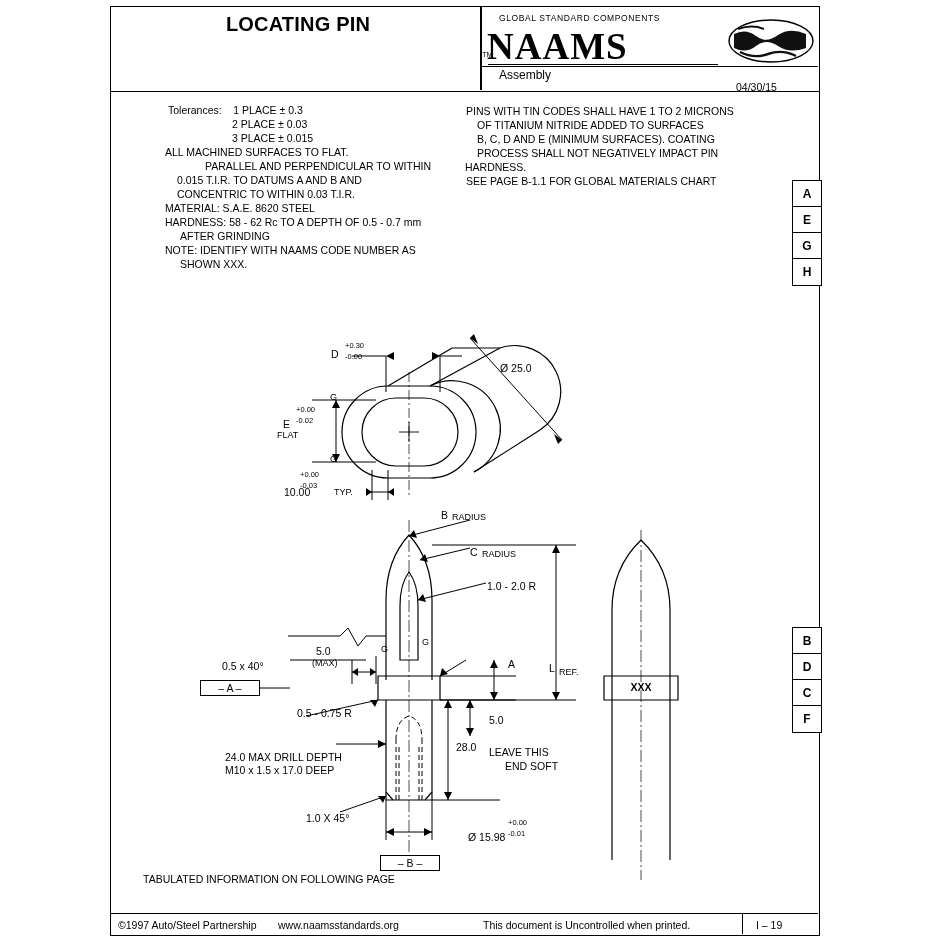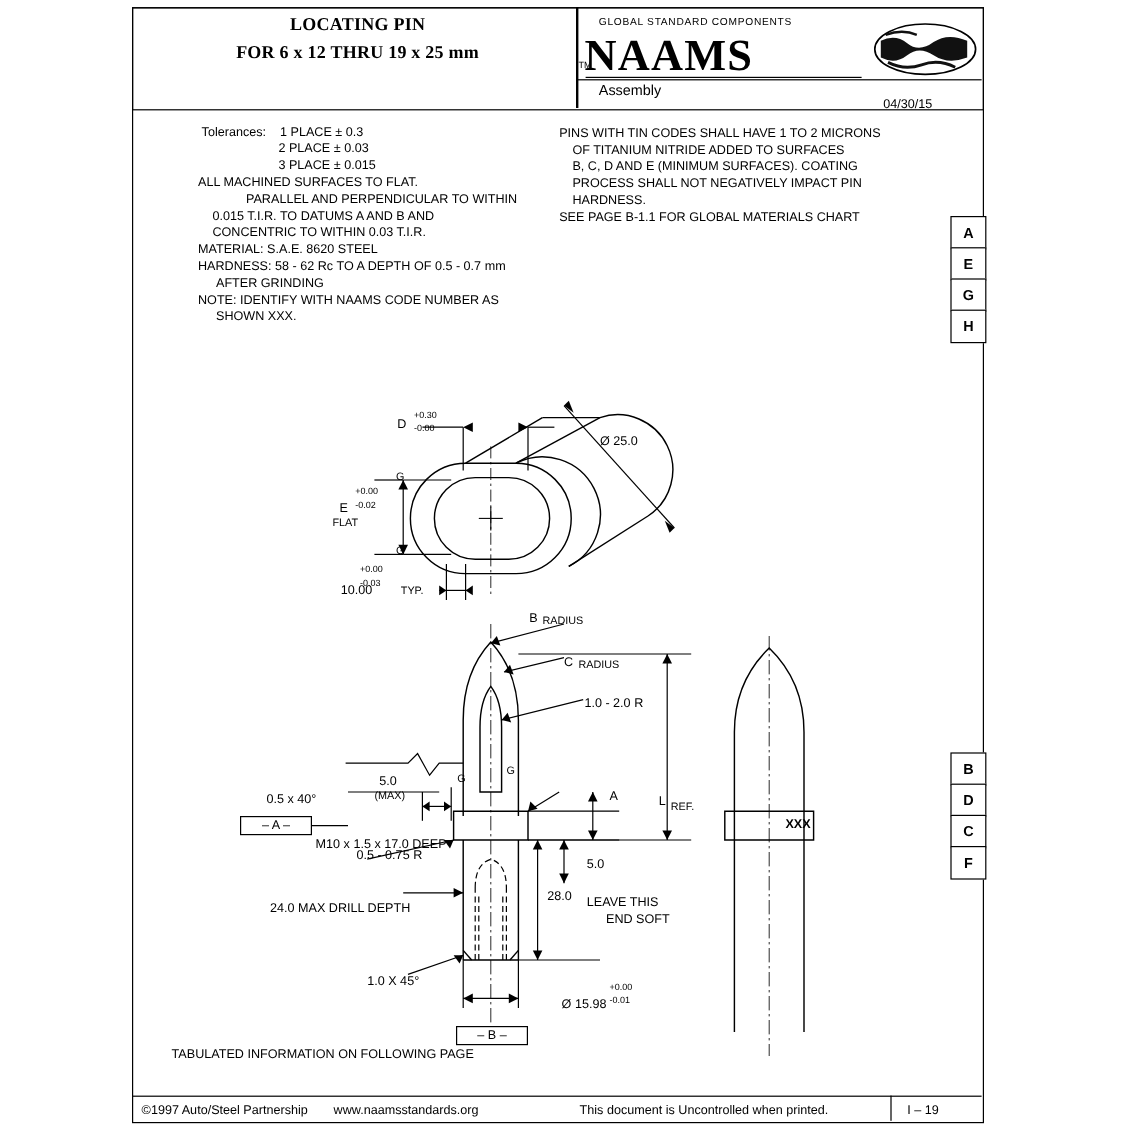--- a/index.html
+++ b/index.html
@@ -5,41 +5,40 @@
   html,body{margin:0;padding:0;background:#fff;}
   body{width:940px;height:940px;font-family:"Liberation Sans",sans-serif;color:#000;}
   #sheet{position:relative;width:940px;height:940px;overflow:hidden;}
   .bdr{position:absolute;border:1.6px solid #000;}
   .txt{position:absolute;white-space:pre;}
   .b{font-weight:bold;}
   .ctr{text-align:center;}
   .line{position:absolute;background:#000;}
   svg{position:absolute;left:0;top:0;}
   .tagbox{position:absolute;border:1.4px solid #000;display:flex;align-items:center;justify-content:center;font-size:12px;font-weight:bold;background:#fff;}
-  .title-l{font-size:15px;font-weight:bold;letter-spacing:.2px;font-family:Liberation Serif, serif;}
+  .title-l{font-size:20px;font-weight:bold;letter-spacing:.2px;}
   .naams{font-family:"Liberation Serif",serif;font-weight:bold;font-size:37px;letter-spacing:1px;}
   .gsc{font-size:8.5px;letter-spacing:.6px;}
   .sm{font-size:10.5px;}
   .xs{font-size:9px;}
   .xxs{font-size:7.5px;}
 </style>
 </head>
 <body>
 
 <div id="sheet">
 
   <div class="bdr" style="left:110px;top:6px;width:708px;height:928px;"></div>
 
   <div class="bdr" style="left:110px;top:6px;width:708px;height:84px;"></div>
   <div class="line" style="left:480px;top:6px;width:1.6px;height:84px;"></div>
   <div class="line" style="left:480px;top:66px;width:338px;height:1.4px;"></div>
   <div class="line" style="left:488px;top:64px;width:230px;height:1.4px;"></div>
 
   <div class="txt title-l ctr" style="left:118px;top:13px;width:360px;">LOCATING PIN</div>
-  <div class="txt title-l ctr" style="left:118px;top:36px;width:360px;">FOR 6 x 12 THRU 19 x 25 mm</div>
 
   <div class="txt gsc" style="left:499px;top:13px;">GLOBAL STANDARD COMPONENTS</div>
   <div class="txt naams" style="left:487px;top:25px;">NAAMS</div>
   <div class="txt xxs" style="left:482px;top:50px;">TM</div>
   <div class="txt" style="left:499px;top:68px;font-size:12px;">Assembly</div>
   <div class="txt sm" style="left:736px;top:70px;margin-top:11px;">04/30/15</div>
 
   <svg width="90" height="46" style="left:726px;top:18px;">
     <ellipse cx="45" cy="23" rx="42" ry="21" fill="#fff" stroke="#000" stroke-width="1.4"></ellipse>
     <path d="M8 16 Q20 10 30 18 Q40 26 52 17 Q64 9 80 16 L80 30 Q64 36 52 28 Q40 20 30 28 Q20 36 8 30 Z" fill="#111"></path>
@@ -60,21 +59,21 @@
     <div class="txt sm" style="left:180px;top:230px;">AFTER GRINDING</div>
     <div class="txt sm" style="left:165px;top:244px;">NOTE: IDENTIFY WITH NAAMS CODE NUMBER AS</div>
     <div class="txt sm" style="left:180px;top:258px;">SHOWN XXX.</div>
   </div>
 
   <div>
     <div class="txt sm" style="left:466px;top:105px;">PINS WITH TIN CODES SHALL HAVE 1 TO 2 MICRONS</div>
     <div class="txt sm" style="left:477px;top:119px;">OF TITANIUM NITRIDE ADDED TO SURFACES</div>
     <div class="txt sm" style="left:477px;top:133px;">B, C, D AND E (MINIMUM SURFACES). COATING</div>
     <div class="txt sm" style="left:477px;top:147px;">PROCESS SHALL NOT NEGATIVELY IMPACT PIN</div>
-    <div class="txt sm" style="left:477px;top:161px;">HARDNESS.</div>
+    <div class="txt sm" style="left:465px;top:161px;">HARDNESS.</div>
     <div class="txt sm" style="left:466px;top:175px;">SEE PAGE B-1.1 FOR GLOBAL MATERIALS CHART</div>
   </div>
 
   <div class="tagbox" style="left:792px;top:180px;width:28px;height:26px;">A</div>
   <div class="tagbox" style="left:792px;top:206px;width:28px;height:26px;">E</div>
   <div class="tagbox" style="left:792px;top:232px;width:28px;height:26px;">G</div>
   <div class="tagbox" style="left:792px;top:258px;width:28px;height:26px;">H</div>
 
   <div class="tagbox" style="left:792px;top:627px;width:28px;height:26px;">B</div>
   <div class="tagbox" style="left:792px;top:653px;width:28px;height:26px;">D</div>
@@ -255,32 +254,32 @@
   <div class="txt sm" style="left:487px;top:580px;">1.0 - 2.0 R</div>
   <div class="txt xs" style="left:381px;top:644px;">G</div>
   <div class="txt xs" style="left:422px;top:637px;">G</div>
   <div class="txt sm" style="left:222px;top:660px;"><span>0.5 x 40</span><span>°</span></div>
   <div class="txt sm" style="left:316px;top:645px;">5.0</div>
   <div class="txt xs" style="left:312px;top:658px;">(MAX)</div>
   <div class="txt sm" style="left:508px;top:658px;">A</div>
   <div class="txt sm" style="left:549px;top:662px;">L</div>
   <div class="txt xs" style="left:559px;top:667px;">REF.</div>
   <div class="txt sm" style="left:297px;top:707px;">0.5 - 0.75 R</div>
-  <div class="txt sm" style="left:225px;top:698px;margin-left:38px;">M10 x 1.5 x 17.0 DEEP</div>
+  <div class="txt sm" style="left:225px;top:764px;">M10 x 1.5 x 17.0 DEEP</div>
   <div class="txt sm" style="left:225px;top:751px;">24.0 MAX DRILL DEPTH</div>
   <div class="txt sm" style="left:489px;top:714px;">5.0</div>
   <div class="txt sm" style="left:456px;top:741px;">28.0</div>
   <div class="txt sm" style="left:489px;top:746px;">LEAVE THIS</div>
   <div class="txt sm" style="left:489px;top:760px;padding-left:16px;">END SOFT</div>
   <div class="txt sm" style="left:306px;top:812px;"><span>1.0 X 45</span><span>°</span></div>
   <div class="txt sm" style="left:468px;top:831px;">Ø 15.98</div>
   <div class="txt xxs" style="left:508px;top:818px;">+0.00</div>
   <div class="txt xxs" style="left:508px;top:829px;">-0.01</div>
 
-  <div class="txt sm ctr b" style="left:606px;top:681px;width:70px;padding-left:24px;">XXX</div>
+  <div class="txt sm ctr b" style="left:606px;top:681px;width:70px;">XXX</div>
 
   <div class="line" style="left:110px;top:913px;width:708px;height:1.4px;"></div>
   <div class="line" style="left:742px;top:913px;width:1.4px;height:21px;"></div>
   <div class="txt sm" style="left:143px;top:873px;">TABULATED INFORMATION ON FOLLOWING PAGE</div>
   <div class="txt sm" style="left:118px;top:919px;">©1997 Auto/Steel Partnership</div>
   <div class="txt sm" style="left:278px;top:919px;">www.naamsstandards.org</div>
   <div class="txt sm" style="left:483px;top:919px;">This document is Uncontrolled when printed.</div>
   <div class="txt sm" style="left:756px;top:919px;">I – 19</div>
 
 </div>

